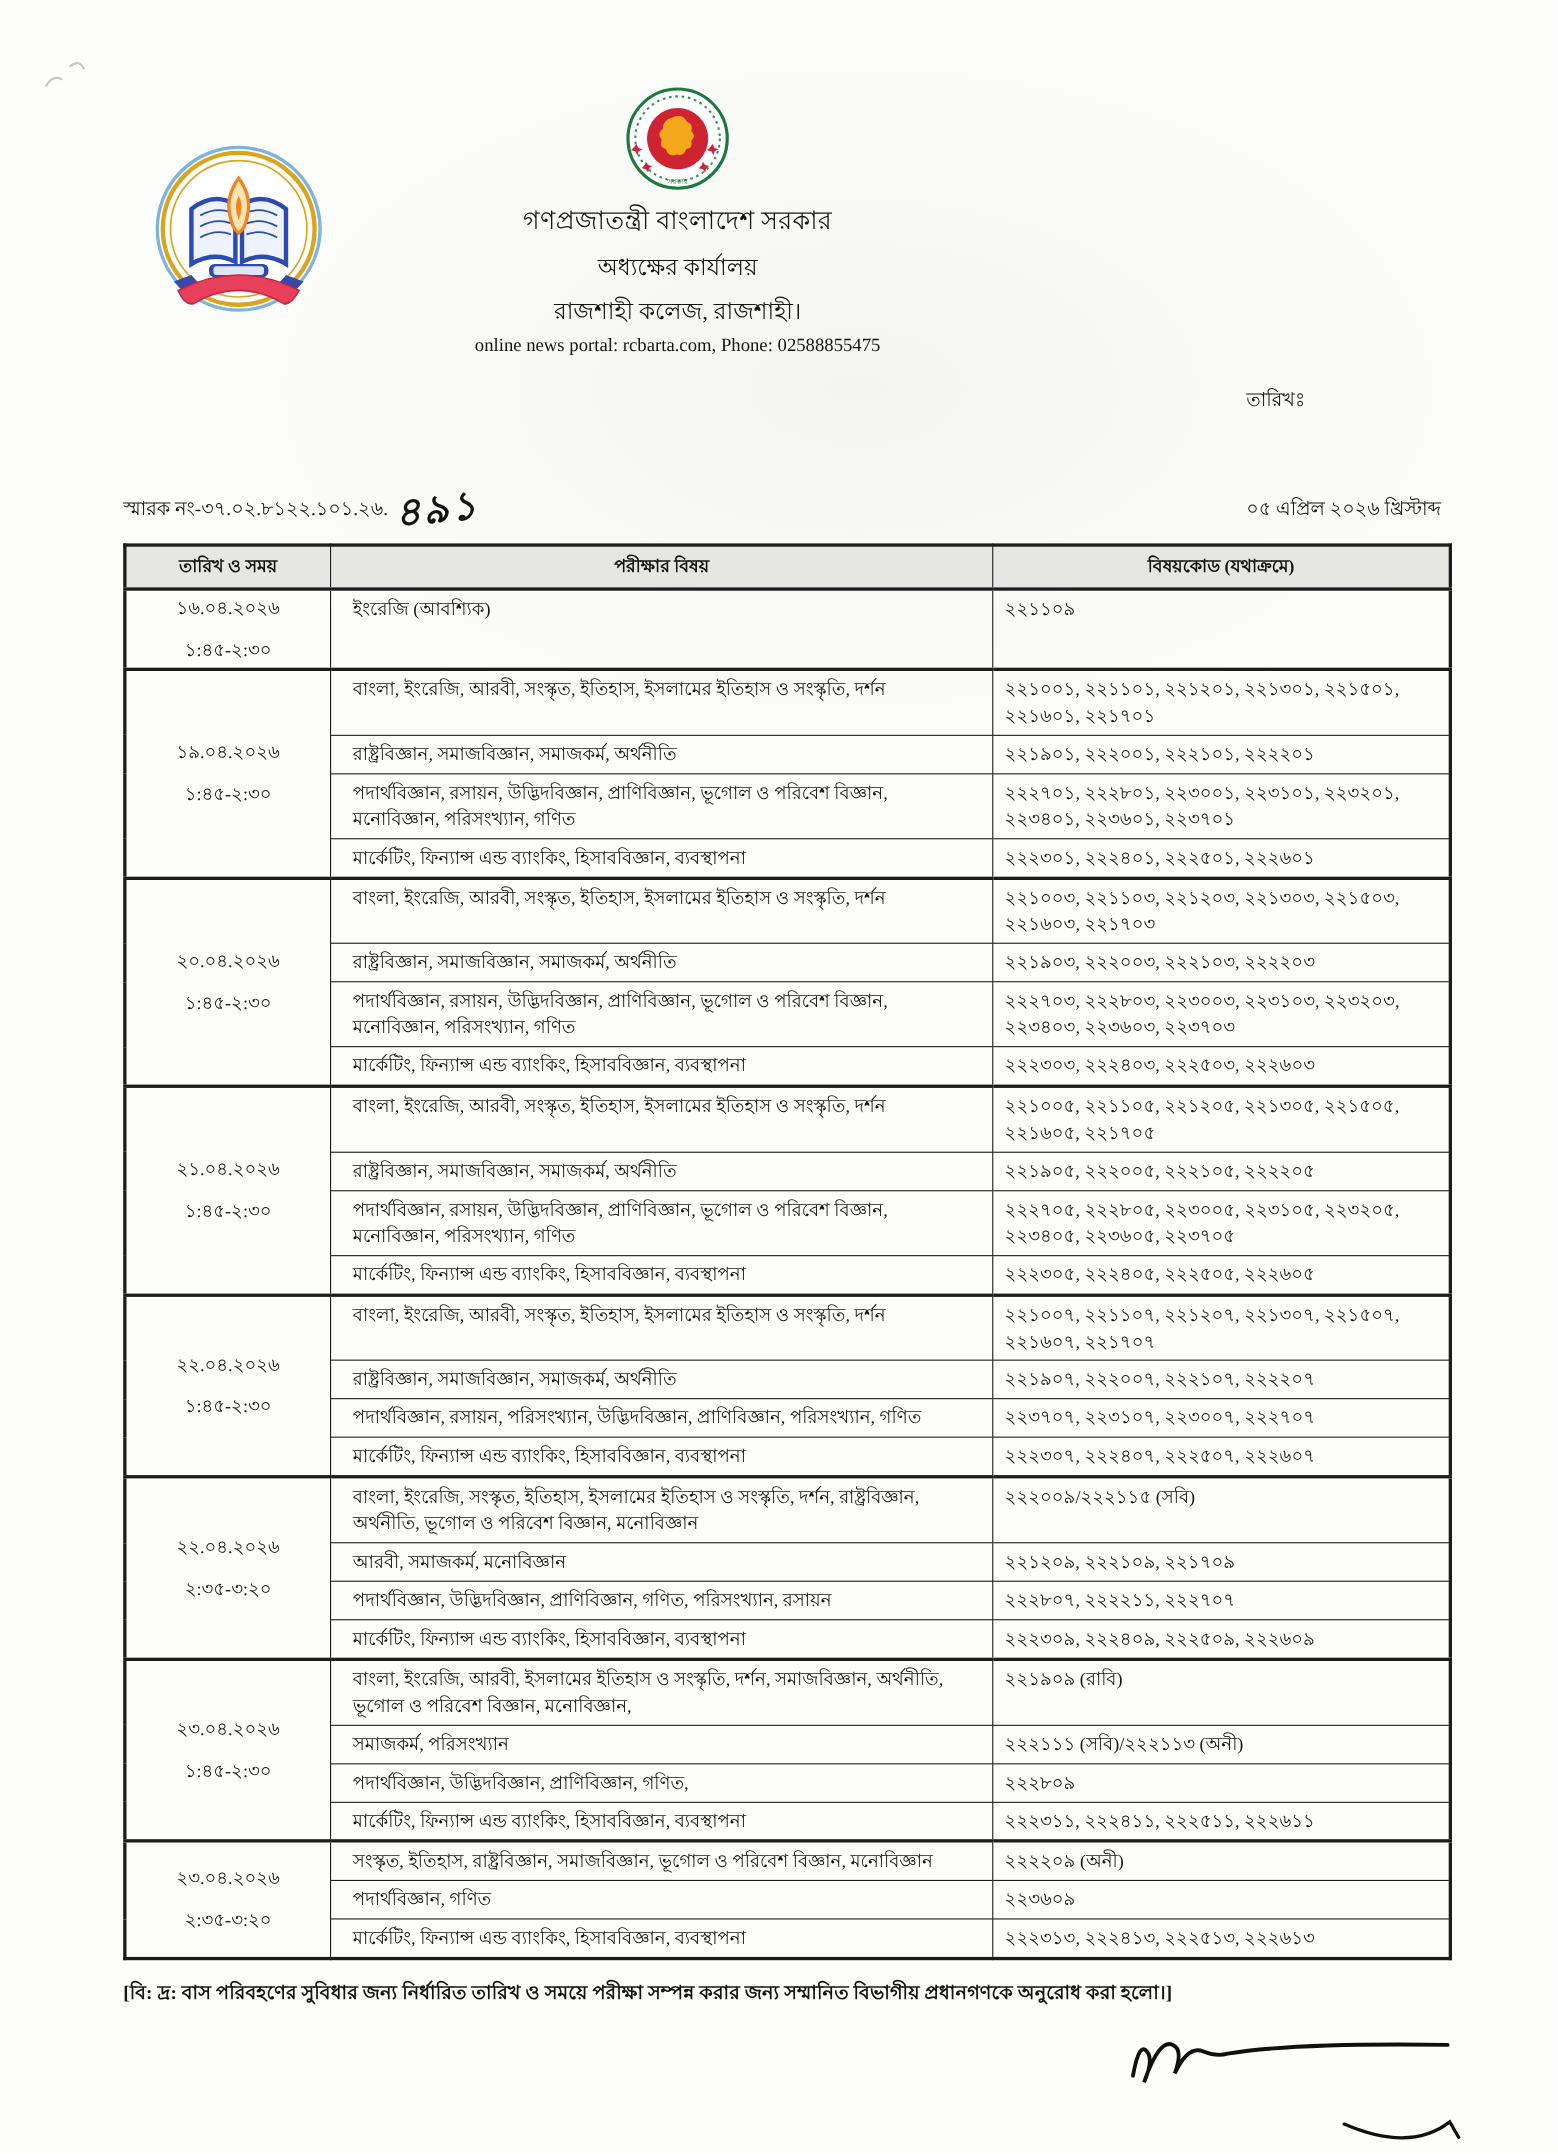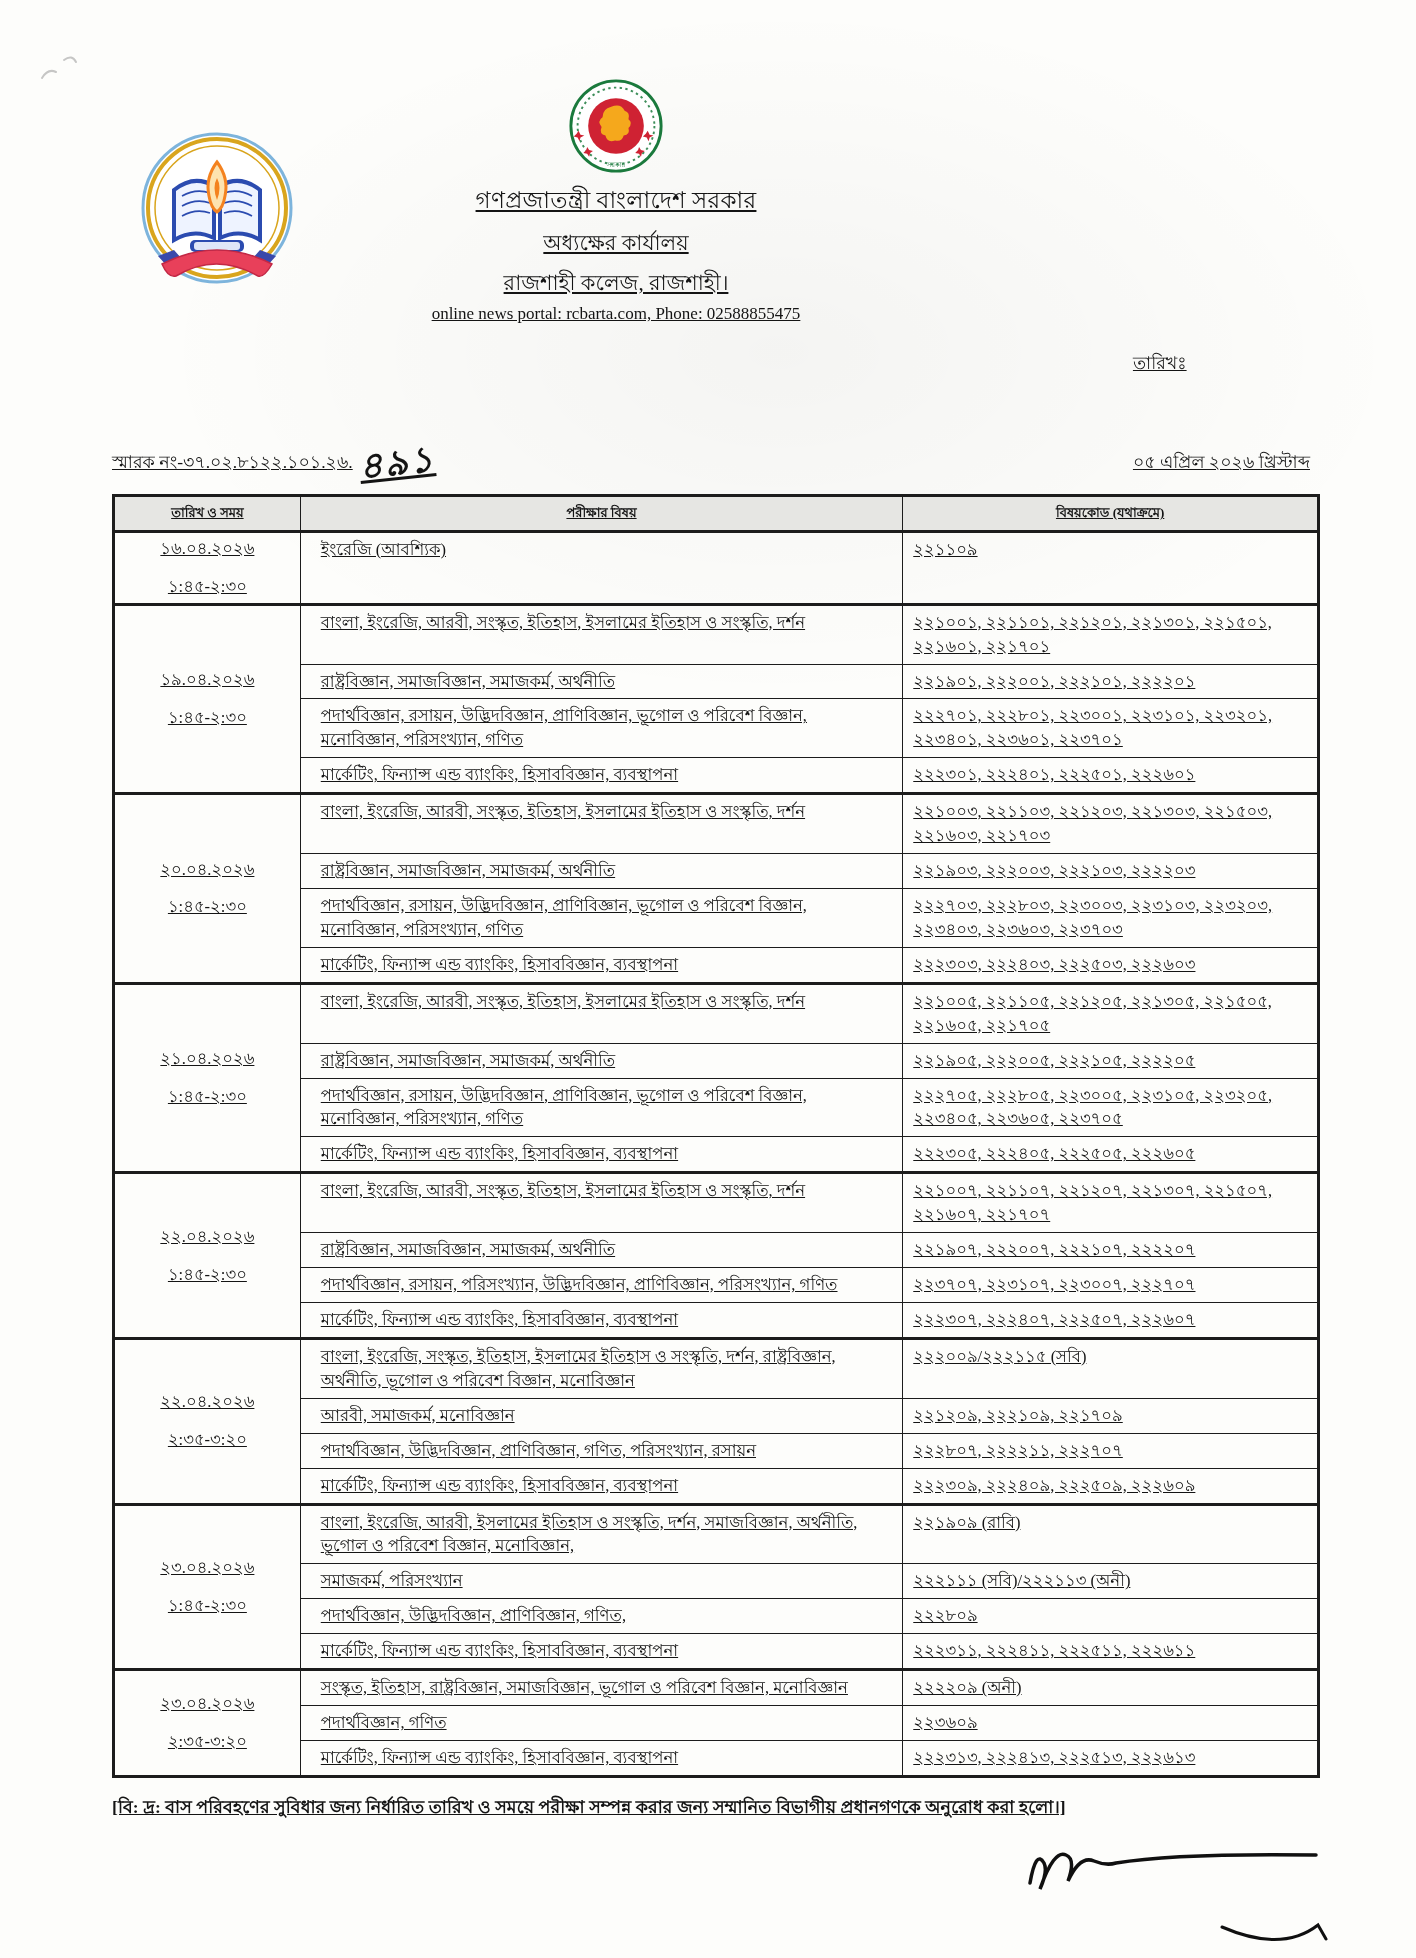--- a/index.html
+++ b/index.html
@@ -15,21 +15,20 @@
     font-family:"Liberation Serif","DejaVu Serif",serif;
     color:var(--ink);
   }
   .sheet{
     position:relative;
     width:1416px;height:1958px;
     background:
       radial-gradient(ellipse 900px 500px at 55% 18%, rgba(0,0,0,0.035), rgba(0,0,0,0) 70%),
       var(--paper);
     overflow:hidden;
-    text-decoration:underline;
   }
   .content{position:relative;padding:0 96px 0 112px;}
 
   
   .pencil-mark{position:absolute;left:34px;top:48px;opacity:.55;}
 
   
   .college-logo{position:absolute;left:128px;top:128px;}
   .letterhead{
     position:relative;
@@ -69,21 +68,21 @@
   
   table.exam-table{
     width:100%;margin-top:16px;border-collapse:collapse;
     border:3px solid var(--table-line);
     font-size:16.5px;line-height:1.45;
   }
   table.exam-table th,
   table.exam-table td{border:1.6px solid var(--table-line);}
   table.exam-table th{
     background:var(--header-bg);
-    font-size:13px;font-weight:bold;
+    font-size:16px;font-weight:bold;
     padding:7px 6px;border-bottom-width:3px;
   }
   td.cell-date{
     width:15.5%;text-align:center;vertical-align:middle;padding:4px 4px;
   }
   td.cell-date .d{margin-bottom:14px;}
   td.cell-subj{width:50%;padding:5px 20px;vertical-align:top;}
   td.cell-code{width:34.5%;padding:5px 10px;vertical-align:top;}
   tr.group-start td{border-top:3px solid var(--table-line);}
 

